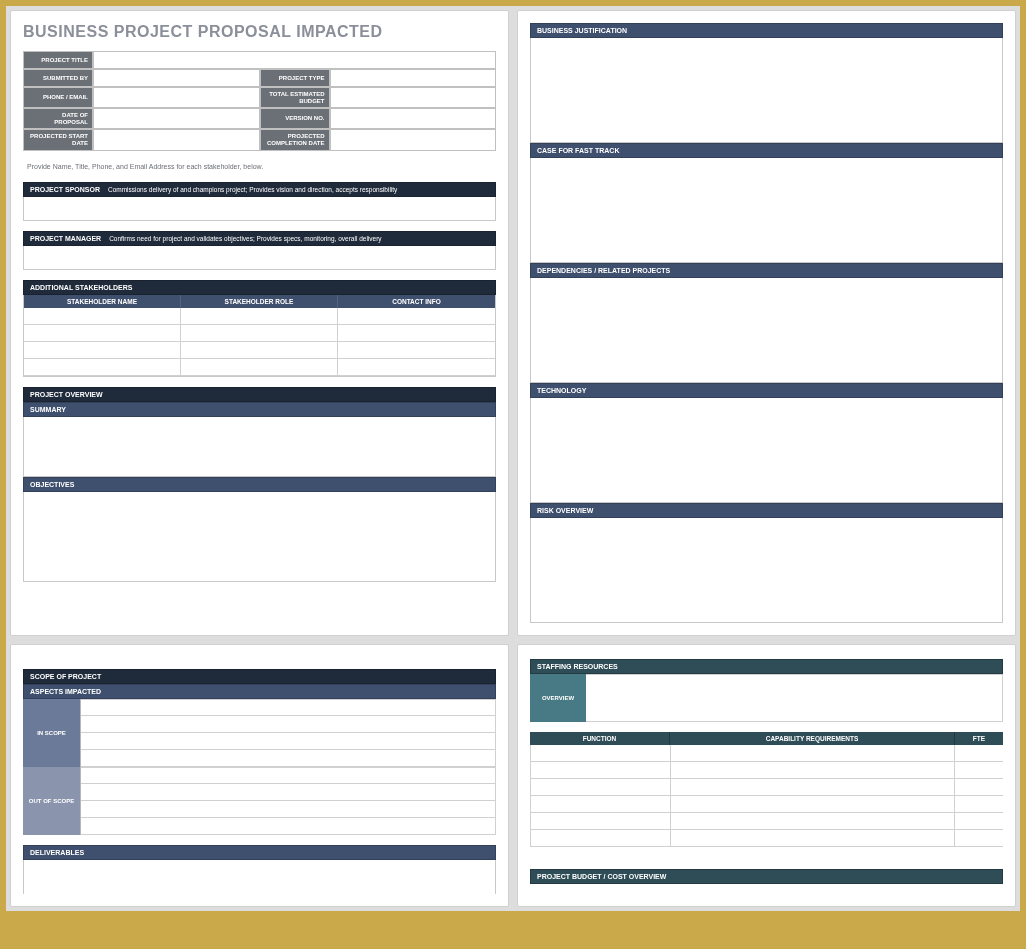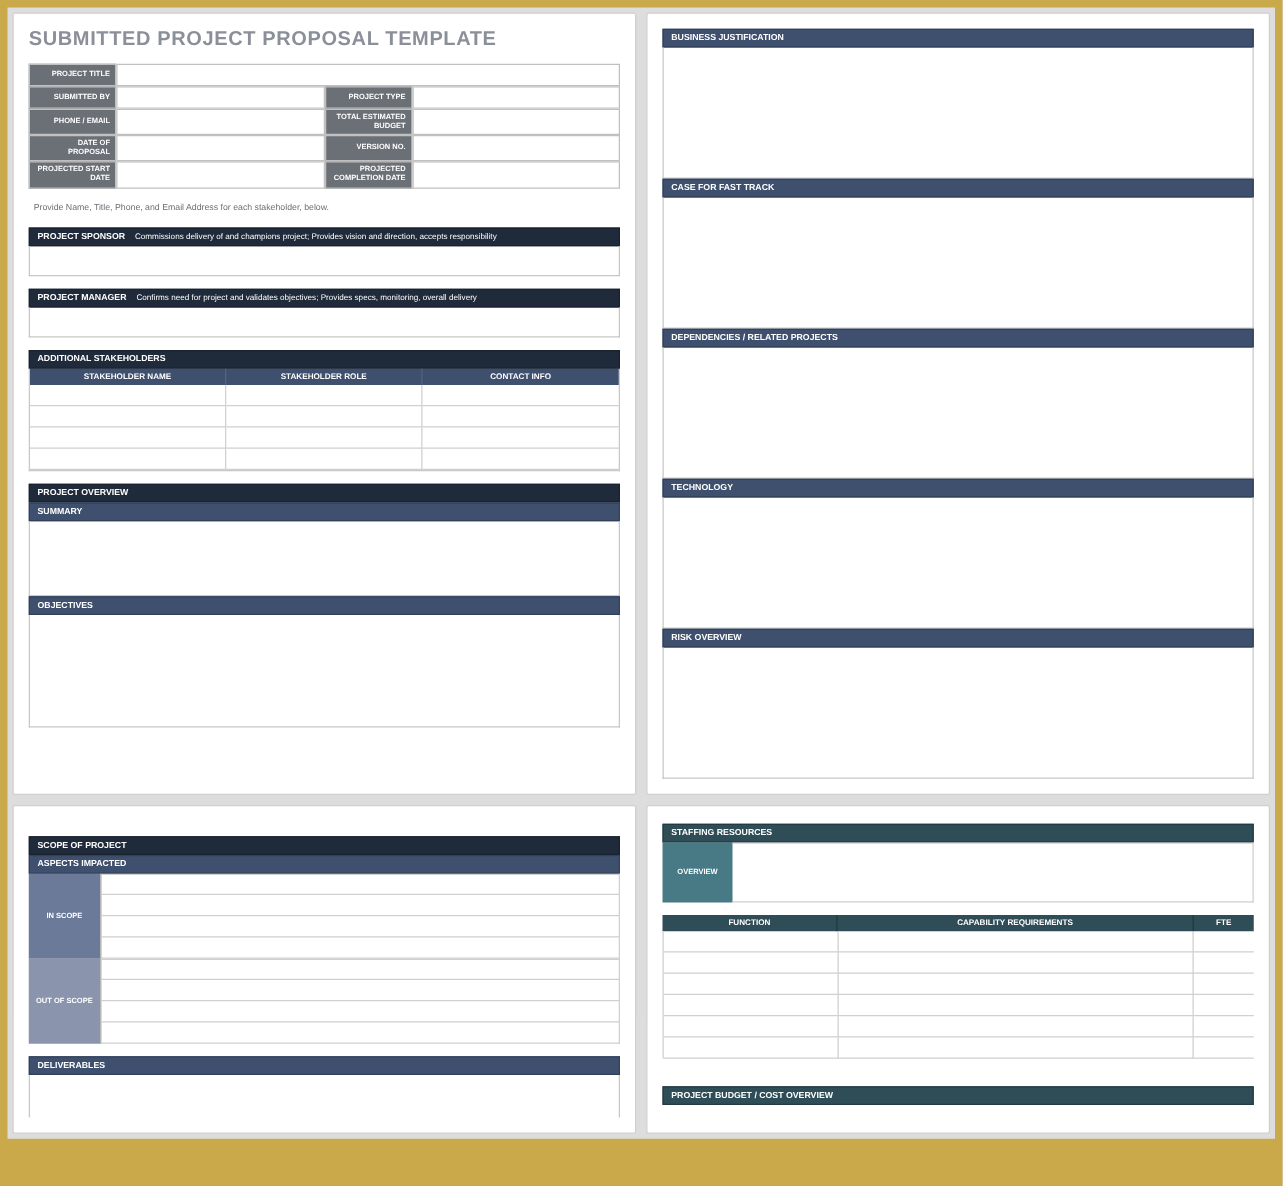--- a/index.html
+++ b/index.html
@@ -210,21 +210,21 @@
   }
   .staff-row > div:last-child { border-right: none; }
   .staff-table { border-left: 1px solid #d0d0d0; }
 </style>
 </head>
 <body>
 
 <div class="inner">
 
   <div class="page">
-    <div class="title">SUBMITTED PROJECT PROPOSAL TEMPLATE</div>
+    <div class="title">BUSINESS PROJECT PROPOSAL IMPACTED</div>
 
     <div class="info-grid">
       <div class="lab">PROJECT TITLE</div>
       <div class="val full"></div>
 
       <div class="lab">SUBMITTED BY</div>
       <div class="val"></div>
       <div class="lab">PROJECT TYPE</div>
       <div class="val"></div>
 

